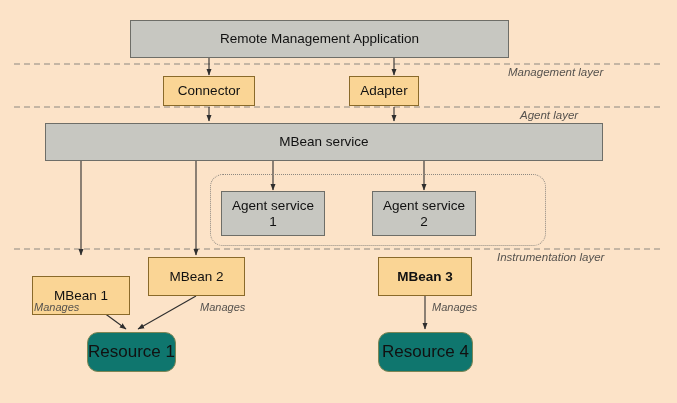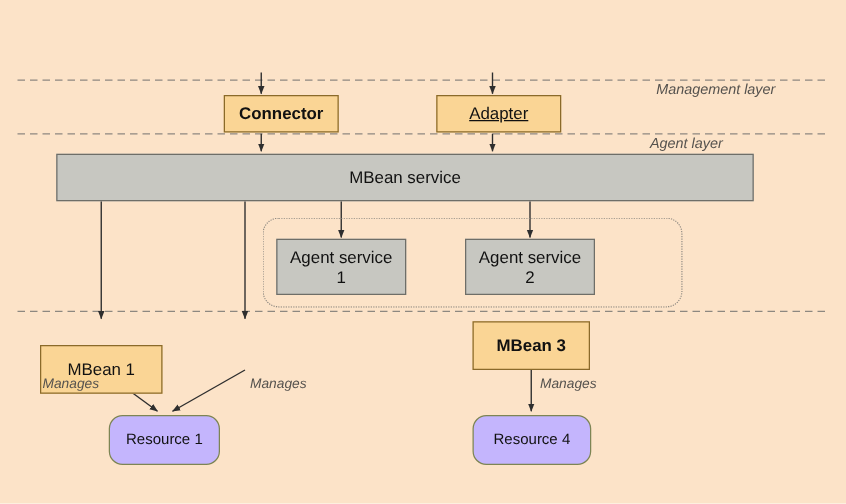--- a/index.html
+++ b/index.html
@@ -39,24 +39,24 @@
     background: #c7c7c1;
     border: 1px solid #6e6e68;
     font-size: 13.5px;
   }
   .node-orange {
     background: #fad595;
     border: 1px solid #8a6a2a;
     font-size: 13.5px;
   }
   .node-green {
-    background: #c4b5fd;
+    background: #0f766e;
     border: 1px solid #7d8554;
     border-radius: 11px;
-    font-size: 12px;
+    font-size: 17px;
   }
   .layer-label {
     position: absolute;
     font-style: italic;
     font-size: 11.5px;
     color: #55524e;
     white-space: nowrap;
   }
   .edge-label {
     position: absolute;
@@ -111,46 +111,49 @@
     <line x1="196" y1="161" x2="196" y2="255" stroke="#2e2e2e" stroke-width="1.1" marker-end="url(#arrowhead)"></line>
 
     <line x1="81" y1="296" x2="126" y2="329" stroke="#2e2e2e" stroke-width="1.1" marker-end="url(#arrowhead)"></line>
     <line x1="196" y1="296" x2="138" y2="329" stroke="#2e2e2e" stroke-width="1.1" marker-end="url(#arrowhead)"></line>
 
     <line x1="425" y1="296" x2="425" y2="329" stroke="#2e2e2e" stroke-width="1.1" marker-end="url(#arrowhead)"></line>
   </svg>
 
   <div class="group-box" style="left:210px; top:174px; width:336px; height:72px;"></div>
 
+  <div class="node node-gray" style="left:130px; top:20px; width:379px; height:38px;">Remote Management Application</div>
 
-  <div class="node node-orange" style="left:179px; top:76px; width:92px; height:30px;font-weight:bold;">Connector</div>
+  <div class="node node-orange" style="left:163px; top:76px; width:92px; height:30px;">Connector</div>
 
-  <div class="node node-orange" style="left:349px; top:76px; width:100px; height:30px;text-decoration:underline;">Adapter</div>
+  <div class="node node-orange" style="left:349px; top:76px; width:70px; height:30px;">Adapter</div>
 
   <div class="node node-gray" style="left:45px; top:123px; width:558px; height:38px;">MBean service</div>
 
   <div class="node node-gray" style="left:221px; top:191px; width:104px; height:45px;">Agent service
 1</div>
 
   <div class="node node-gray" style="left:372px; top:191px; width:104px; height:45px;">Agent service
 2</div>
 
   <div class="node node-orange" style="left:32px; top:257px; width:98px; height:39px;margin-top:19px;">MBean 1</div>
 
+  <div class="node node-orange" style="left:148px; top:257px; width:97px; height:39px;">MBean 2</div>
 
   <div class="node node-orange" style="left:378px; top:257px; width:94px; height:39px;font-weight:bold;">MBean 3</div>
 
   <div class="node node-green" style="left:87px; top:332px; width:89px; height:40px;">Resource 1</div>
 
   <div class="node node-green" style="left:378px; top:332px; width:95px; height:40px;">Resource 4</div>
 
-  <div class="layer-label" style="left:508px; top:66px;margin-left:17px;">Management layer</div>
+  <div class="layer-label" style="left:508px; top:66px;">Management layer</div>
 
   <div class="layer-label" style="left:520px; top:109px;">Agent layer</div>
 
+  <div class="layer-label" style="left:497px; top:251px;">Instrumentation layer</div>
 
   <div class="edge-label" style="left:34px; top:301px;">Manages</div>
 
   <div class="edge-label" style="left:200px; top:301px;">Manages</div>
 
   <div class="edge-label" style="left:432px; top:301px;">Manages</div>
 
 </div>
 
 </body></html>

